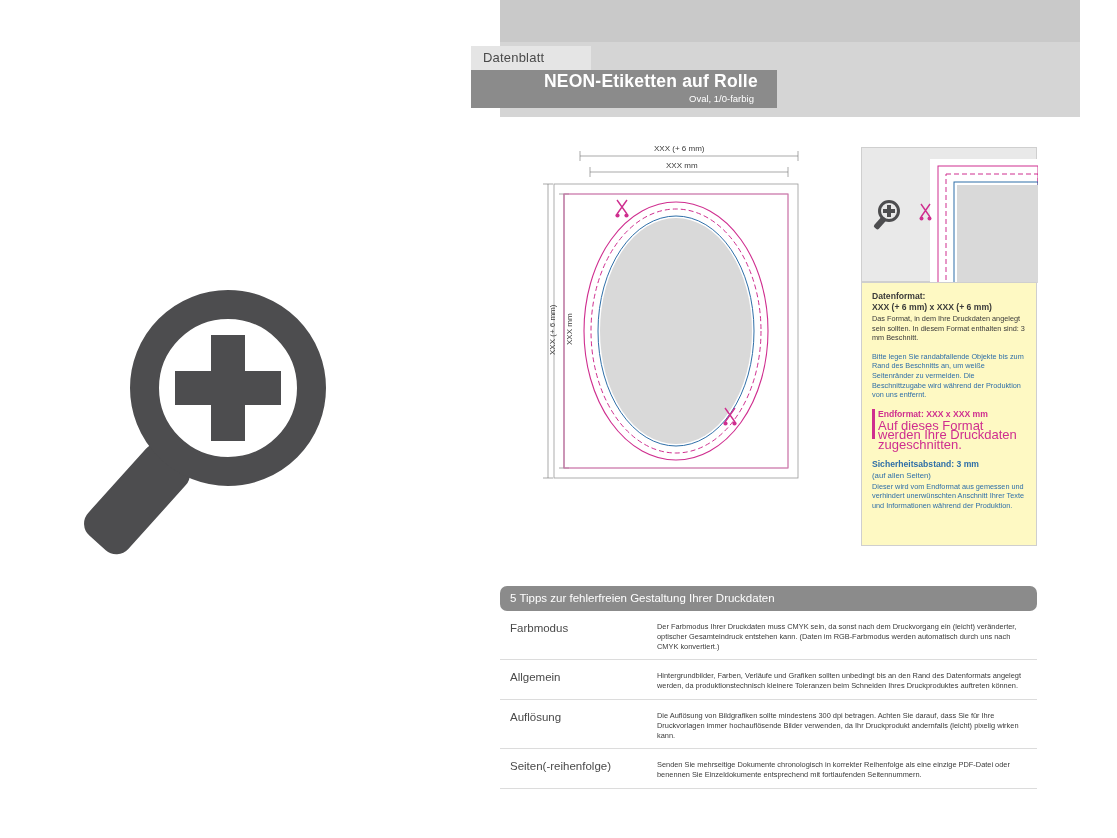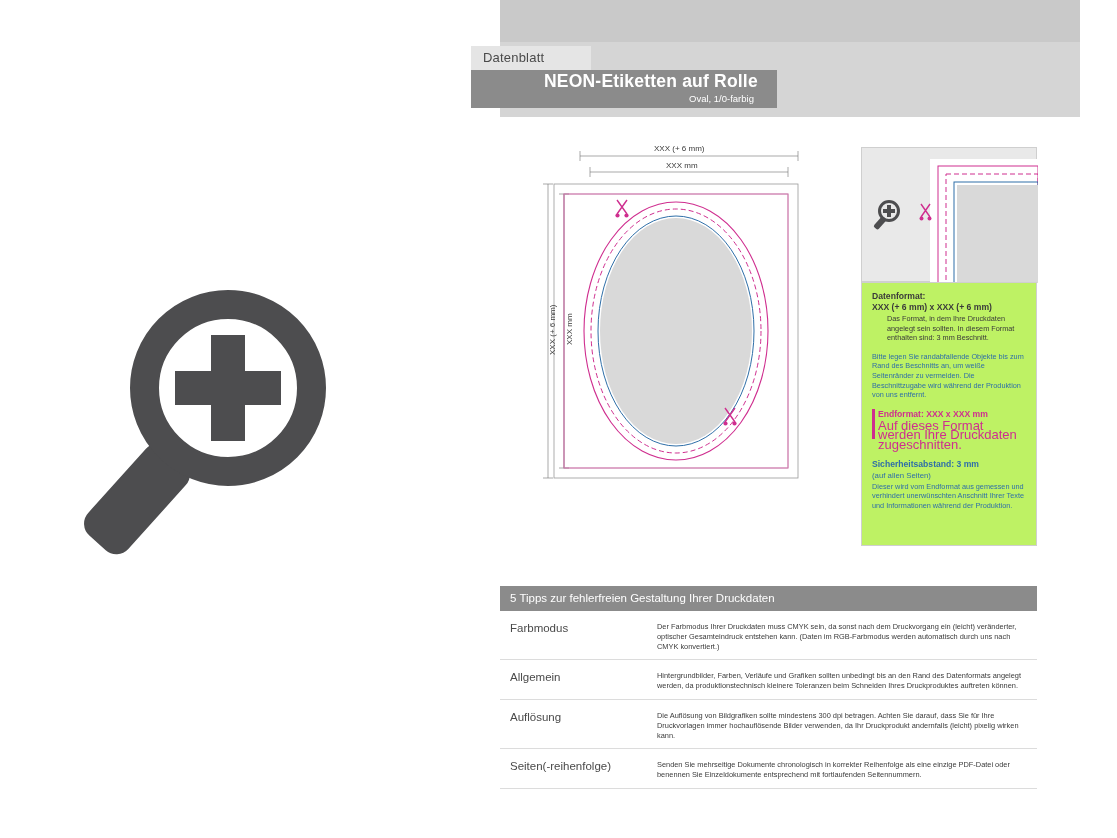--- a/index.html
+++ b/index.html
@@ -214,21 +214,21 @@
     position:absolute; left:11.1px; top:5px; width:3.8px; height:12px; background:#4d4d4f;
   }
 
   
   #legend {
     position: absolute;
     left: 861px;
     top: 282px;
     width: 176px;
     height: 264px;
-    background: #bef264;
+    background: #fef9c3;
     border: 1px solid #cfcfcf;
     box-sizing: border-box;
     padding: 8px 9px 2px 10px;
   }
   #legend .blk { margin-bottom: 9px; }
   #legend .t-head {
     font-size: 8.6px;
     font-weight: bold;
     color: #2f6fa8;
     line-height: 11px;
@@ -243,21 +243,20 @@
     font-size: 8.6px;
     font-weight: bold;
     color: #cf2e8f;
     line-height: 11px;
   }
   #legend .t-body {
     font-size: 7.3px;
     color: #3a3a3a;
     line-height: 9.6px;
     margin-top: 1px;
-    margin-left: 15px;
   }
   #legend .t-body-blue {
     font-size: 7.3px;
     color: #2f6fa8;
     line-height: 9.6px;
     margin-top: 1px;
   }
   #legend .t-body-magenta {
     font-size: 13px;
     color: #cf2e8f;
@@ -279,20 +278,21 @@
     width: 537px;
   }
   #tips .tips-head {
     background: #8b8b8b;
     color: #ffffff;
     font-size: 11.5px;
     height: 25px;
     line-height: 25px;
     padding-left: 10px;
     box-sizing: border-box;
+    border-radius: 7px;
   }
   #tips .row {
     display: flex;
     border-bottom: 1px solid #dcdcdc;
     min-height: 38px;
   }
   #tips .row:first-of-type { border-top: 1px solid #dcdcdc; }
   #tips .cell-label {
     width: 157px;
     flex: 0 0 157px;

